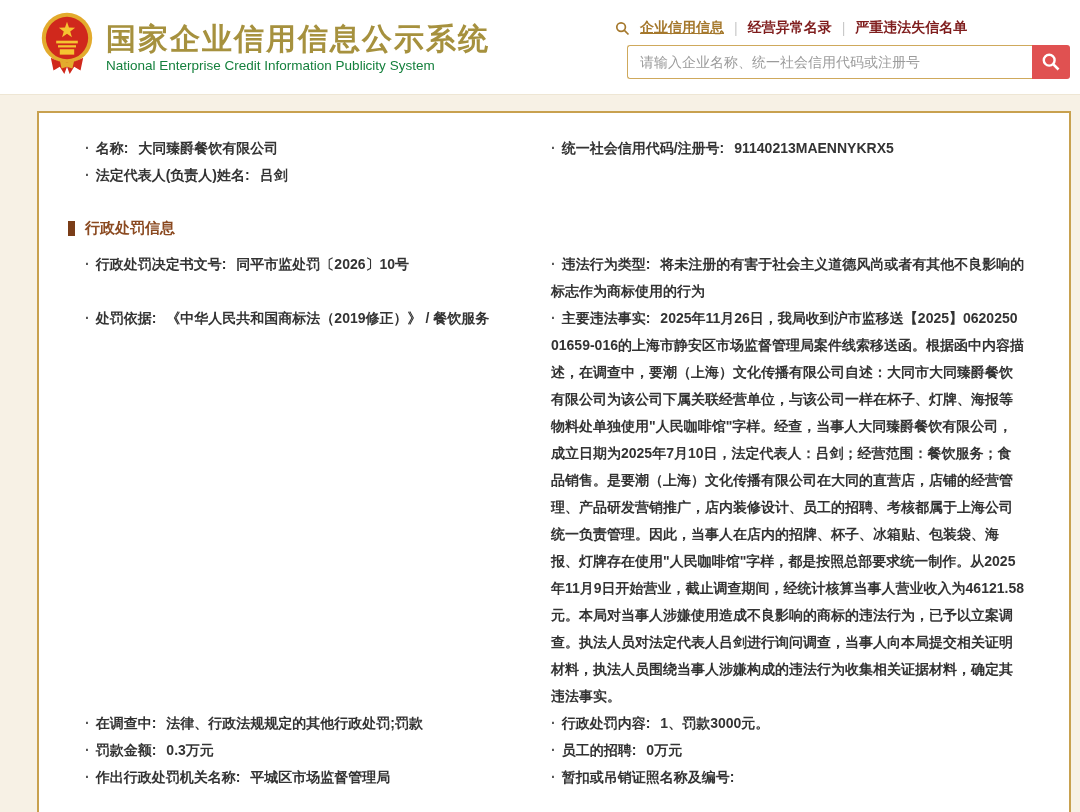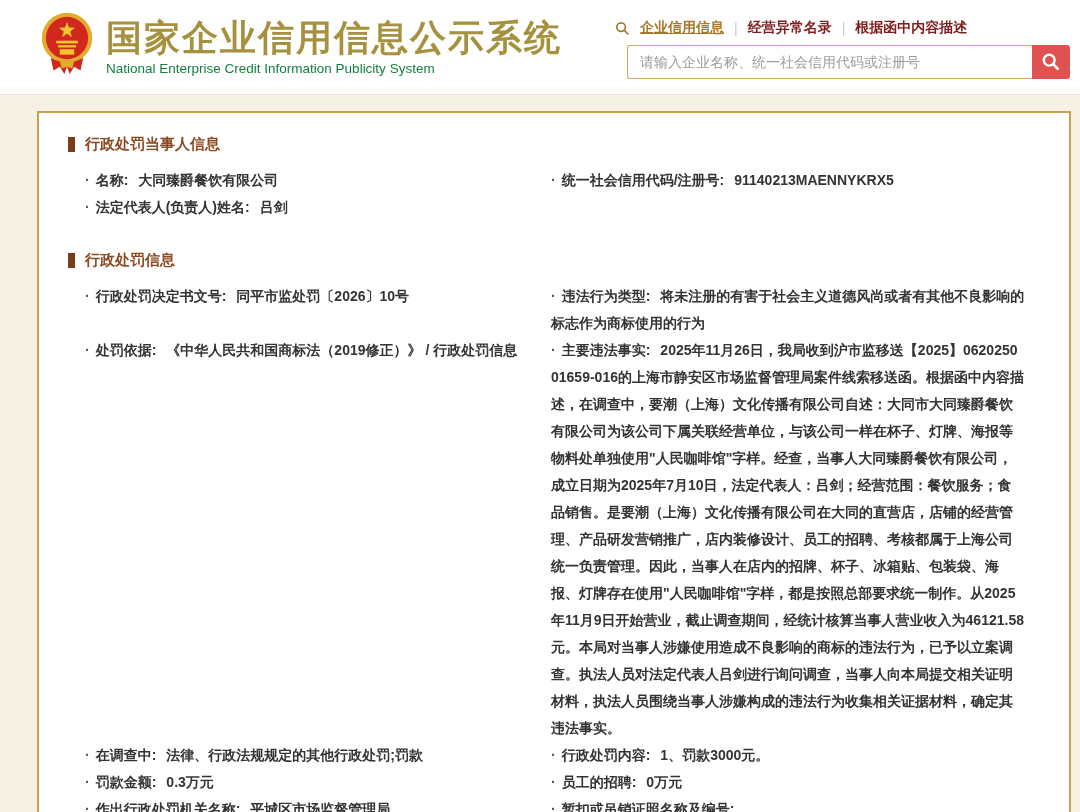--- a/index.html
+++ b/index.html
@@ -4,21 +4,21 @@
 <style>
   * { margin:0; padding:0; box-sizing:border-box; }
   html,body { width:1080px; height:812px; overflow:hidden; background:#f7f1e5;
     font-family:"Liberation Sans","DejaVu Sans",sans-serif; }
 
   
   .site-header { height:95px; background:#ffffff; border-bottom:1px solid #eee6d4;
     display:flex; align-items:center; padding:0 10px 0 38px; }
   .brand { display:flex; align-items:center; gap:10px; }
   .brand-emblem { width:58px; height:72px; flex:0 0 auto; }
-  .brand-title { font-size:36px; font-weight:700; color:#a6913e; letter-spacing:2px; line-height:1.1;text-align:center; }
+  .brand-title { font-size:30px; font-weight:700; color:#a6913e; letter-spacing:2px; line-height:1.1;text-align:center; }
   .brand-subtitle { font-size:13.5px; color:#15803d; margin-top:3px; }
 
   .header-right { margin-left:auto; width:455px; padding-top:4px; }
   .top-nav { display:flex; align-items:center; gap:10px; font-size:14px; font-weight:700;
     margin-bottom:8px; }
   .nav-search-icon { display:inline-flex; width:15px; height:15px; }
   .top-nav a { text-decoration:none; color:#7f1d1d; cursor:pointer; }
   .top-nav a.active { color:#a5782c; text-decoration:underline; }
   .top-nav .sep { color:#c9c9c9; font-weight:400; }
   .search-bar { display:flex; height:34px;padding-left:12px; }
@@ -72,42 +72,38 @@
       <span class="nav-search-icon">
         <svg viewBox="0 0 16 16" width="15" height="15">
             <circle cx="6.5" cy="6.5" r="4.6" fill="none" stroke="#a5782c" stroke-width="1.8"></circle>
             <line x1="10" y1="10" x2="14.4" y2="14.4" stroke="#a5782c" stroke-width="1.8"></line>
           </svg>
       </span>
       <a class="active">企业信用信息</a>
       <span class="sep">|</span>
       <a>经营异常名录</a>
       <span class="sep">|</span>
-      <a>根据函中内容描述</a>
+      <a>严重违法失信名单</a>
     </nav>
     <div class="search-bar">
       <input type="text" placeholder="请输入企业名称、统一社会信用代码或注册号" style="">
       <button class="search-btn">
         <svg viewBox="0 0 20 20" width="20" height="20">
             <circle cx="8.2" cy="8.2" r="5.4" fill="none" stroke="#ffffff" stroke-width="2.4"></circle>
             <line x1="12.4" y1="12.4" x2="17.5" y2="17.5" stroke="#ffffff" stroke-width="2.6"></line>
           </svg>
       </button>
     </div>
   </div>
 </header>
 
 <main class="page-main">
   <div class="content-box">
 
     <section class="section">
-      <div class="section-title">
-        <span class="section-bar"></span>
-        <span>行政处罚当事人信息</span>
-      </div>
       <div class="rows">
         <div class="row">
           <div class="field">
             <span class="dot">·</span><span class="label">名称:</span><span class="value">大同臻爵餐饮有限公司</span>
           </div>
           <div class="field">
             <span class="dot">·</span><span class="label">统一社会信用代码/注册号:</span><span class="value">91140213MAENNYKRX5</span>
           </div>
         </div>
         <div class="row">
@@ -130,21 +126,21 @@
           <div class="field">
             <span class="dot">·</span><span class="label">行政处罚决定书文号:</span><span class="value">同平市监处罚〔2026〕10号</span>
           </div>
           <div class="field">
             <span class="dot">·</span><span class="label">违法行为类型:</span><span class="value">将未注册的有害于社会主义道德风尚或者有其他不良影响的标志作为商标使用的行为</span>
           </div>
         </div>
 
         <div class="row">
           <div class="field">
-            <span class="dot">·</span><span class="label">处罚依据:</span><span class="value">《中华人民共和国商标法（2019修正）》 / 行政处罚信息</span>
+            <span class="dot">·</span><span class="label">处罚依据:</span><span class="value">《中华人民共和国商标法（2019修正）》 / 餐饮服务</span>
           </div>
           <div class="field">
             <span class="dot">·</span><span class="label">主要违法事实:</span><span class="value">2025年11月26日，我局收到沪市监移送【2025】062025001659-016的上海市静安区市场监督管理局案件线索移送函。根据函中内容描述，在调查中，要潮（上海）文化传播有限公司自述：大同市大同臻爵餐饮有限公司为该公司下属关联经营单位，与该公司一样在杯子、灯牌、海报等物料处单独使用"人民咖啡馆"字样。经查，当事人大同臻爵餐饮有限公司，成立日期为2025年7月10日，法定代表人：吕剑；经营范围：餐饮服务；食品销售。是要潮（上海）文化传播有限公司在大同的直营店，店铺的经营管理、产品研发营销推广，店内装修设计、员工的招聘、考核都属于上海公司统一负责管理。因此，当事人在店内的招牌、杯子、冰箱贴、包装袋、海报、灯牌存在使用"人民咖啡馆"字样，都是按照总部要求统一制作。从2025年11月9日开始营业，截止调查期间，经统计核算当事人营业收入为46121.58元。本局对当事人涉嫌使用造成不良影响的商标的违法行为，已予以立案调查。执法人员对法定代表人吕剑进行询问调查，当事人向本局提交相关证明材料，执法人员围绕当事人涉嫌构成的违法行为收集相关证据材料，确定其违法事实。</span>
           </div>
         </div>
 
         <div class="row">
           <div class="field">
             <span class="dot">·</span><span class="label">在调查中:</span><span class="value">法律、行政法规规定的其他行政处罚;罚款</span>
           </div>

